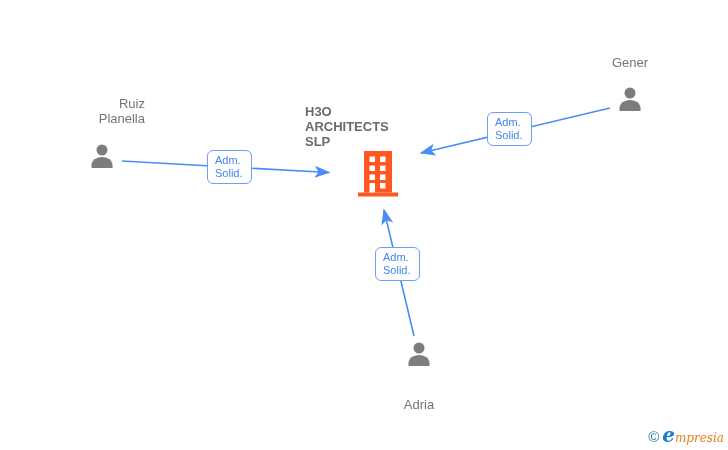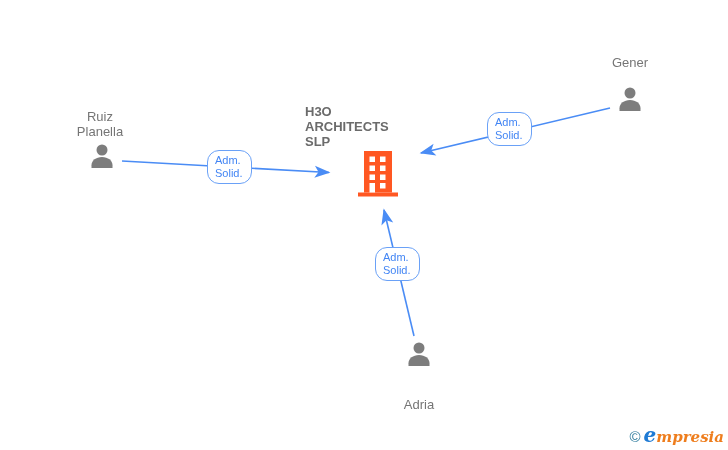--- a/index.html
+++ b/index.html
@@ -39,21 +39,21 @@
   .person-glyph { fill: var(--person_gray, #7d7d7d); }
   .building-body { fill: var(--building_orange, #ff5722); }
   .building-window { fill: #ffffff; }
 
   .edge-label {
     position: absolute;
     box-sizing: border-box;
     width: 45px;
     background: #ffffff;
     border: 1.5px solid var(--edge_label_border_blue, #6aa1f7);
-    border-radius: 12px;
+    border-radius: 6px;
     color: var(--edge_label_text_blue, #4285f4);
     font-size: 11px;
     line-height: 13px;
     padding: 3px 2px 3px 7px;
     text-align: left;
   }
 
   .watermark {
     position: absolute;
     right: 4px;
@@ -69,23 +69,23 @@
   }
   .wm-e {
     color: var(--brand_e_blue, #1e7ad4);
     font-size: 20px;
     font-style: italic;
     font-weight: bold;
     font-family: "DejaVu Serif", serif;
   }
   .wm-rest {
     color: var(--brand_rest_orange, #ee7d1d);
-    font-size: 15px;
+    font-size: 12px;
     font-style: italic;
-    font-weight: bold;
+    font-weight: normal;
     font-family: "DejaVu Serif", serif;
   }
 </style>
 </head>
 <body>
 
 <div class="canvas">
 
   <svg class="edges" width="728" height="450" viewBox="0 0 728 450" aria-hidden="true">
     <defs>
@@ -111,21 +111,21 @@
       <rect class="building-window" x="23" y="6.5" width="5.5" height="5.5"></rect>
       <rect class="building-window" x="12.5" y="15.5" width="5.5" height="5.5"></rect>
       <rect class="building-window" x="23" y="15.5" width="5.5" height="5.5"></rect>
       <rect class="building-window" x="12.5" y="24.5" width="5.5" height="5.5"></rect>
       <rect class="building-window" x="23" y="24.5" width="5.5" height="5.5"></rect>
       <rect class="building-window" x="12.5" y="33" width="5.5" height="9.5"></rect>
       <rect class="building-window" x="23" y="33" width="5.5" height="5.5"></rect>
     </svg>
   </div>
 
-  <div class="person-name" style="left:55px; top:85px;">
+  <div class="person-name" style="left:55px; top:72px;text-align:right;">
     <div>Ruiz</div>
     <div>Planella</div>
   </div>
   <div class="icon-wrap" style="left:86px; top:141px;">
     <svg width="32" height="32" viewBox="0 0 32 32" aria-hidden="true">
       <circle class="person-glyph" cx="16" cy="9" r="5.5"></circle>
       <path class="person-glyph" d="M16 16 c-6 0 -10.5 3.6 -10.5 8.2 L5.5 27 l21 0 l0 -2.8 C26.5 19.6 22 16 16 16 Z"></path>
     </svg>
   </div>
 

